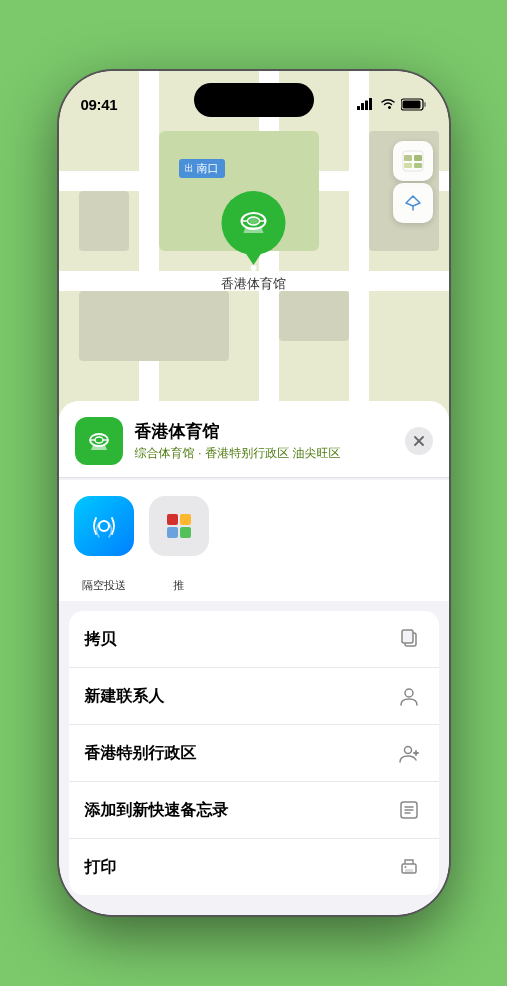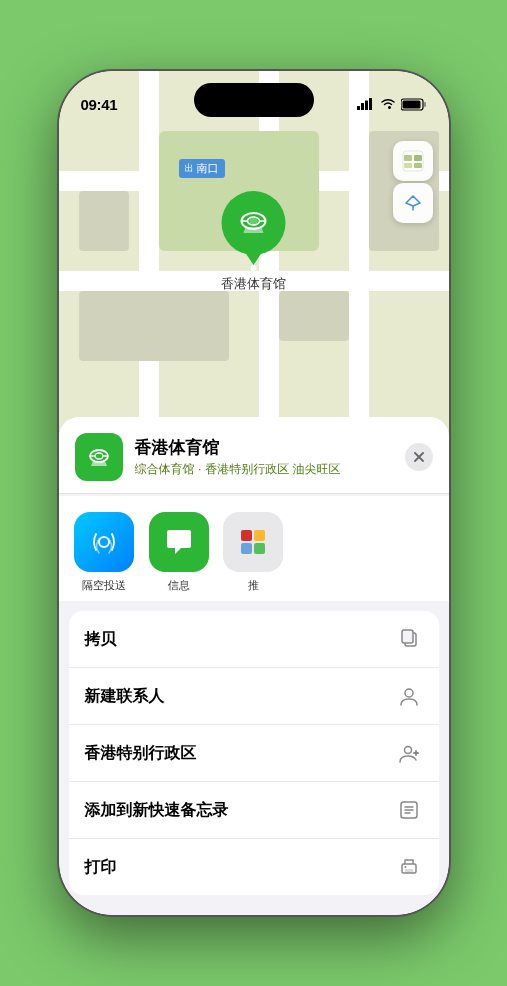--- a/index.html
+++ b/index.html
@@ -233,21 +233,21 @@
       gap: 0px;
       background: #fff;
       margin-top: 2px;
       overflow: hidden;
     }
     .share-item {
       display: flex;
       flex-direction: column;
       align-items: center;
       flex: 0 0 calc(100%/5);
-      gap: 6px;
+      gap: 22px;
     }
     .share-icon-wrap {
       width: 60px;
       height: 60px;
       border-radius: 16px;
       display: flex;
       align-items: center;
       justify-content: center;
       position: relative;
     }
@@ -433,28 +433,20 @@
               <circle cx="16" cy="16" r="5" fill="none" stroke="#fff" stroke-width="2"></circle>
               <path d="M8 24 Q4 16 8 8" fill="none" stroke="#fff" stroke-width="1.8" stroke-linecap="round"></path>
               <path d="M24 8 Q28 16 24 24" fill="none" stroke="#fff" stroke-width="1.8" stroke-linecap="round"></path>
               <path d="M11 27 Q6 20 11 13" fill="none" stroke="#fff" stroke-width="1.5" stroke-linecap="round" opacity="0.5"></path>
               <path d="M21 13 Q26 20 21 27" fill="none" stroke="#fff" stroke-width="1.5" stroke-linecap="round" opacity="0.5"></path>
             </svg>
           </div>
           <span class="share-label">隔空投送</span>
         </div>
 
-        <div class="share-item">
-          <div class="share-icon-wrap messages">
-            <svg width="32" height="32" viewBox="0 0 32 32">
-              <path d="M4 6 Q4 4 6 4 L26 4 Q28 4 28 6 L28 20 Q28 22 26 22 L18 22 L12 28 L12 22 L6 22 Q4 22 4 20 Z" fill="#fff"></path>
-            </svg>
-          </div>
-          <span class="share-label">信息</span>
-        </div>
 
 
 
         <div class="share-item">
           <div class="share-icon-wrap more-btn">
             <svg width="28" height="28" viewBox="0 0 28 28">
               <rect x="2" y="2" width="11" height="11" rx="2" fill="#c00" opacity="0.8"></rect>
               <rect x="15" y="2" width="11" height="11" rx="2" fill="#fa0" opacity="0.8"></rect>
               <rect x="2" y="15" width="11" height="11" rx="2" fill="#4a90d9" opacity="0.8"></rect>
               <rect x="15" y="15" width="11" height="11" rx="2" fill="#2db536" opacity="0.8"></rect>

